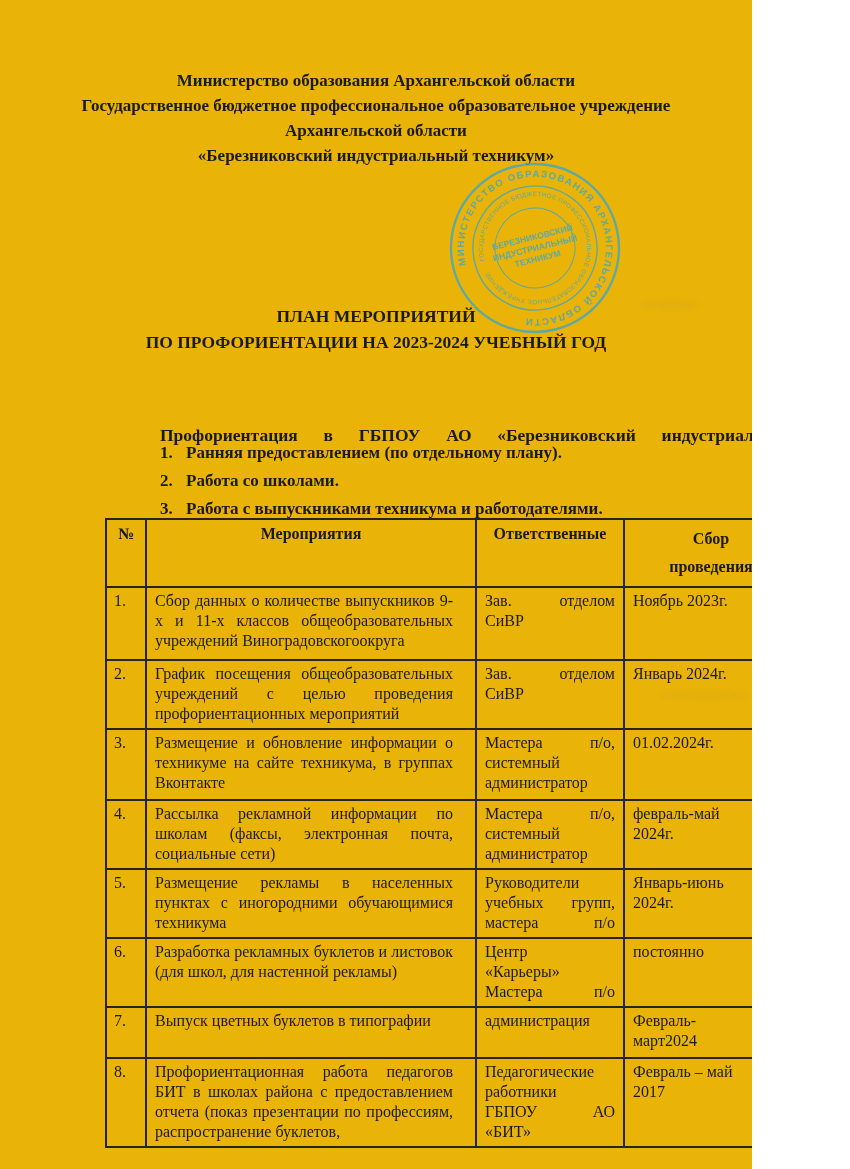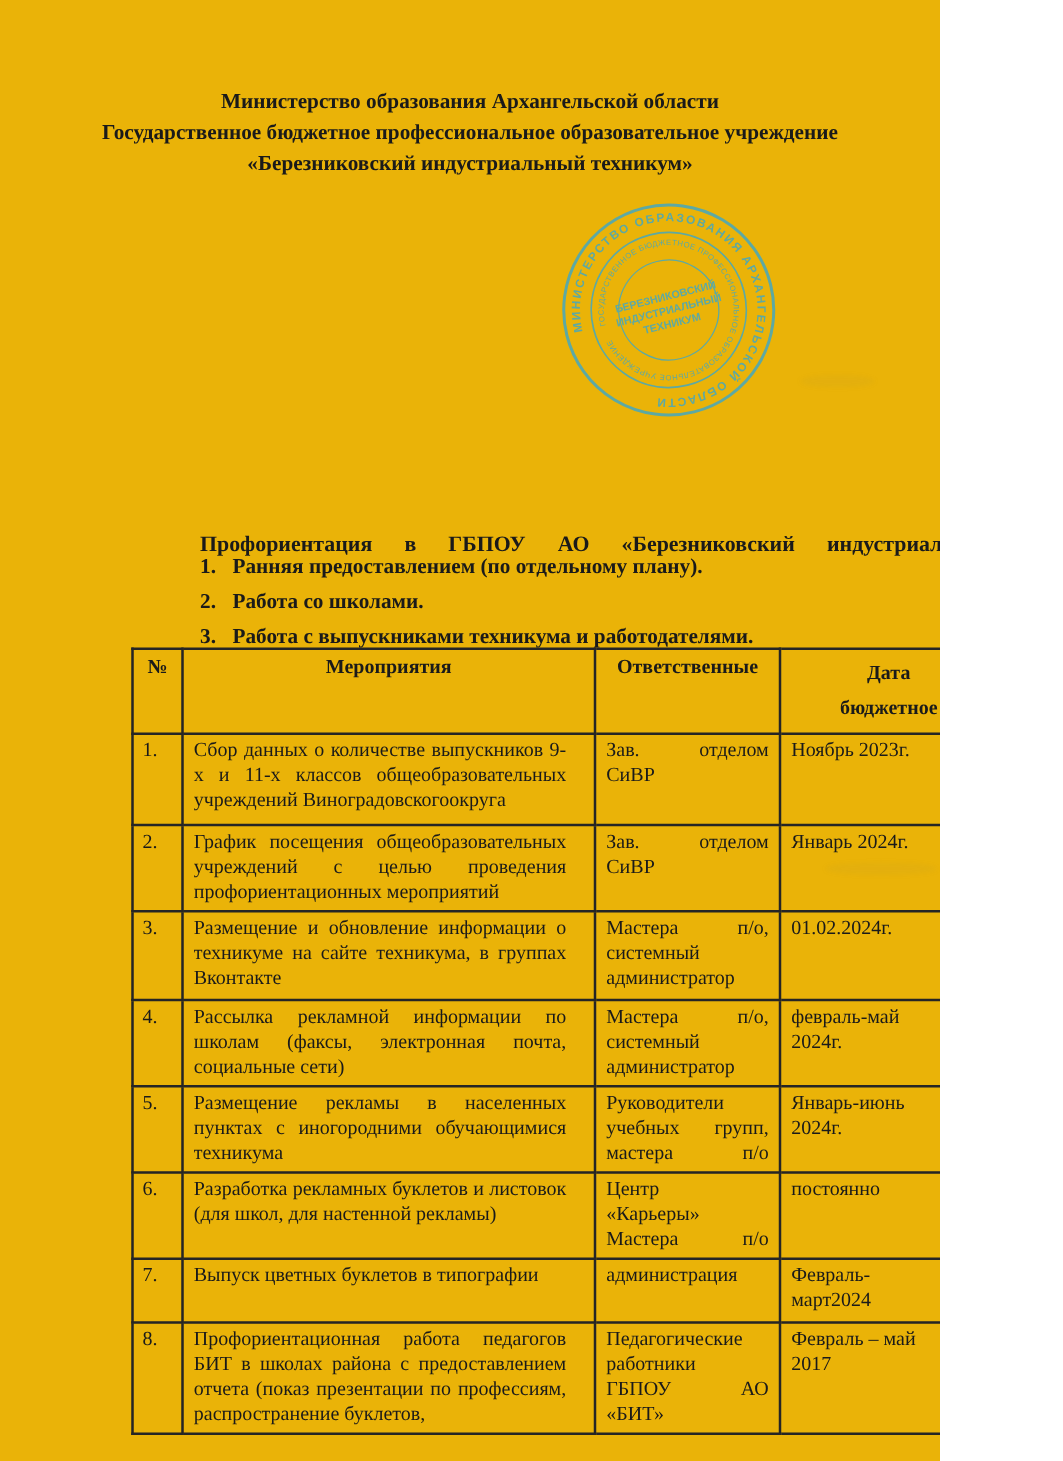--- a/index.html
+++ b/index.html
@@ -77,20 +77,21 @@
   .smudge{position:absolute;background:rgba(120,120,120,.05);border-radius:50%;filter:blur(2px);}
 </style>
 </head>
 <body>
 
 <div class="page">
 
   <div class="letterhead">
     <div>Министерство образования Архангельской области</div>
     <div>Государственное бюджетное профессиональное образовательное учреждение</div>
+    <div>Архангельской области</div>
     <div>«Березниковский индустриальный техникум»</div>
   </div>
 
   <div class="stamp-wrap">
     <svg width="180" height="180" viewBox="0 0 180 180">
       <defs>
         <path id="ringOuterPath" d="M 90,90 m -71,0 a 71,71 0 1,1 142,0 a 71,71 0 1,1 -142,0"></path>
         <path id="ringInnerPath" d="M 90,90 m -52,0 a 52,52 0 1,1 104,0 a 52,52 0 1,1 -104,0"></path>
       </defs>
       <circle cx="90" cy="90" r="84" fill="none" stroke="#3fa7c5" stroke-width="2.4"></circle>
@@ -102,20 +103,24 @@
       <text fill="#3fa7c5" font-family="Liberation Sans, sans-serif" font-size="6.2" letter-spacing="0.4">
         <textPath href="#ringInnerPath">ГОСУДАРСТВЕННОЕ БЮДЖЕТНОЕ ПРОФЕССИОНАЛЬНОЕ ОБРАЗОВАТЕЛЬНОЕ УЧРЕЖДЕНИЕ</textPath>
       </text>
       <text x="90" y="82" text-anchor="middle" fill="#3fa7c5" font-family="Liberation Sans, sans-serif" font-size="8.6" font-weight="bold">БЕРЕЗНИКОВСКИЙ</text>
       <text x="90" y="93" text-anchor="middle" fill="#3fa7c5" font-family="Liberation Sans, sans-serif" font-size="8.6" font-weight="bold">ИНДУСТРИАЛЬНЫЙ</text>
       <text x="90" y="104" text-anchor="middle" fill="#3fa7c5" font-family="Liberation Sans, sans-serif" font-size="8.6" font-weight="bold">ТЕХНИКУМ</text>
     </svg>
   </div>
 
 
+  <div class="doc-title">
+    <div>ПЛАН МЕРОПРИЯТИЙ</div>
+    <div>ПО ПРОФОРИЕНТАЦИИ НА 2023-2024 УЧЕБНЫЙ ГОД</div>
+  </div>
 
   <div class="intro">
     <div class="intro-l1">Профориентация в ГБПОУ АО «Березниковский индустриальный</div>
   </div>
 
   <div class="directions">
     <div class="dir-item">
       <span class="dir-num">1.</span>
       <span>Ранняя предоставлением (по отдельному плану).</span>
     </div>
@@ -134,21 +139,21 @@
         <col class="c-num">
         <col class="c-act">
         <col class="c-resp">
         <col class="c-date">
       </colgroup>
     <thead>
       <tr>
         <th>№</th>
         <th>Мероприятия</th>
         <th>Ответственные</th>
-        <th><span class="hdr-date-span">Дата бюджетное</span></th>
+        <th><span class="hdr-date-span">Сбор проведения</span></th>
       </tr>
     </thead>
     <tbody>
       <tr class="r1">
         <td class="cell-num">1.</td>
         <td class="cell-act">Сбор данных о количестве выпускников 9-х и 11-х классов общеобразовательных учреждений Виноградовскогоокруга</td>
         <td class="cell-resp">Зав. отделом
 СиВР</td>
         <td class="cell-date">Ноябрь 2023г.</td>
       </tr>

